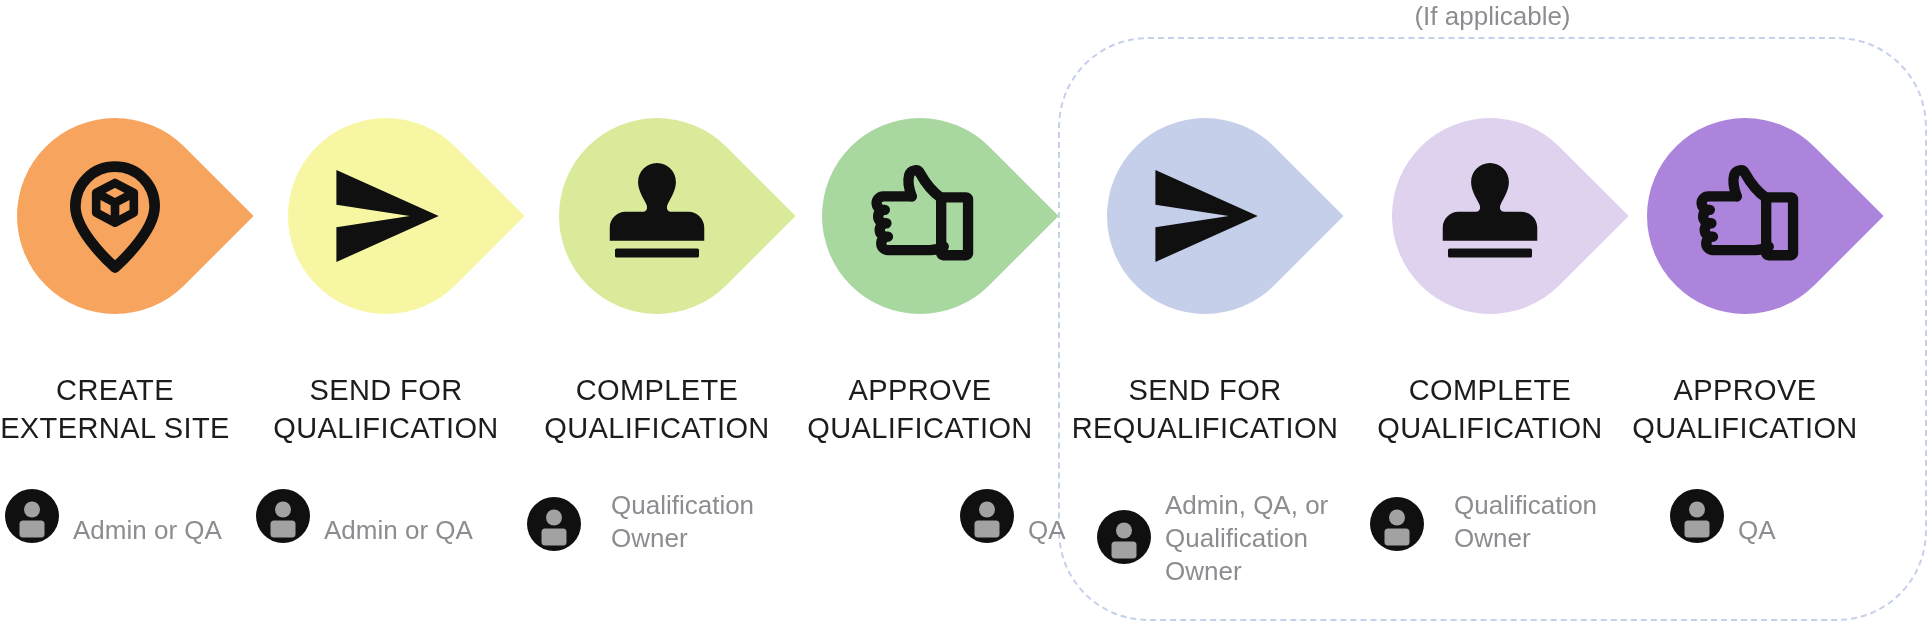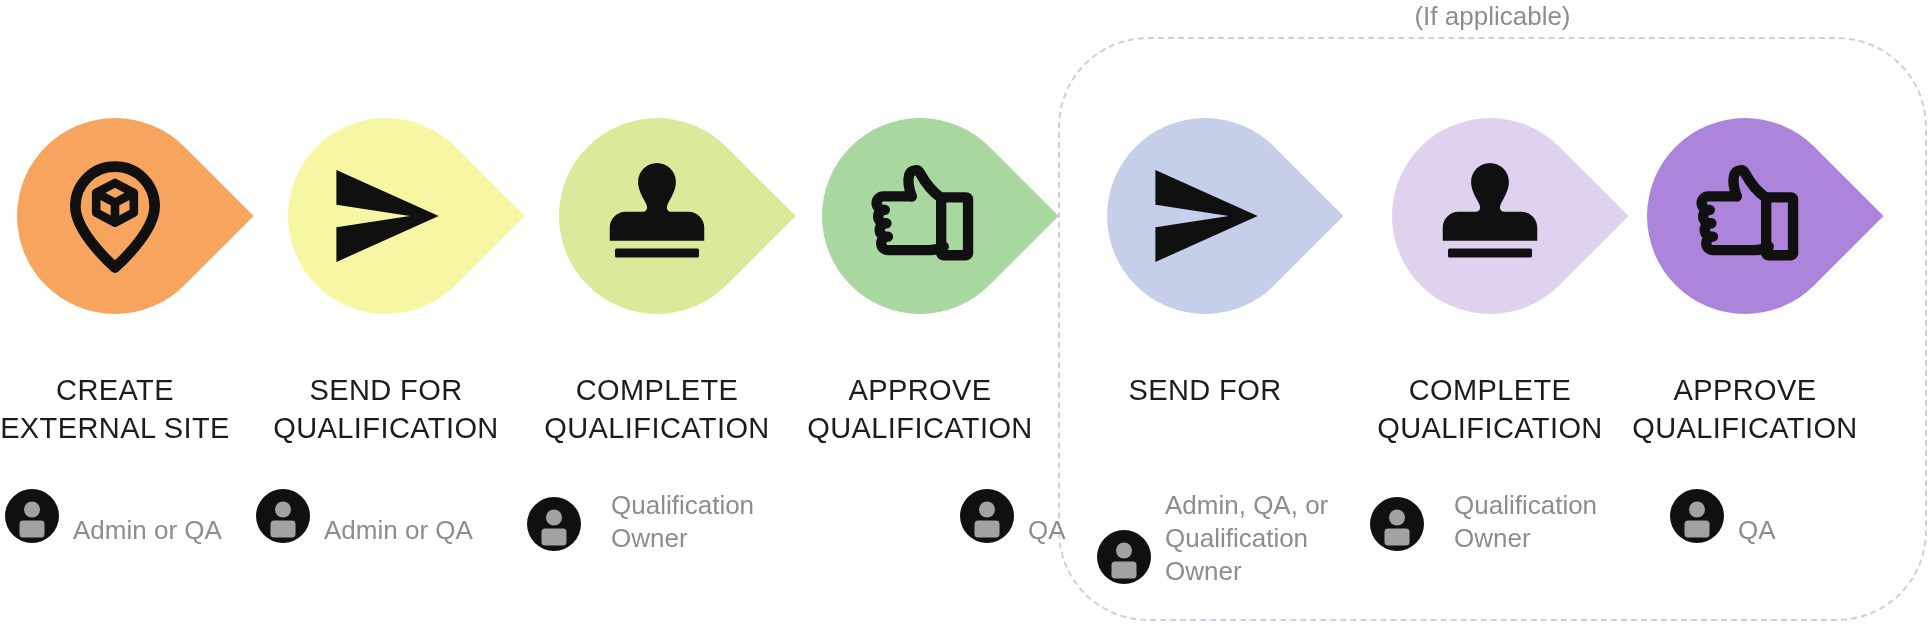--- a/index.html
+++ b/index.html
@@ -26,21 +26,21 @@
     transform:rotate(-45deg);
     display:flex;align-items:center;justify-content:center;
   }
   .teardrop .glyph{transform:rotate(45deg);display:flex;}
   .title{
     position:absolute;top:371px;left:-20px;width:320px;
     text-align:center;font-size:29px;line-height:38px;letter-spacing:.4px;
     color:#1c1c1e;
   }
   .actor-row{
-    position:absolute;top:489px;display:flex;align-items:flex-end;gap:14px;
+    position:absolute;top:489px;display:flex;align-items:center;gap:14px;
   }
   .actor-row.center-v{align-items:flex-end;min-height:54px;}
   .actor-text{
     font-size:26px;line-height:33px;color:#8b8d90;
   }
   .actor-text.w2{width:165px;margin-left:16px;}
   .actor-text.w3{width:178px;}
   .nowrap{white-space:nowrap;}
   .avatar{flex:0 0 54px;}
 </style>
@@ -175,20 +175,21 @@
   <div class="step" style="left:1065px">
     <div class="teardrop" style="background-color: rgb(198, 207, 233);">
       <span class="glyph">
         <svg width="124" height="124" viewBox="0 0 24 24">
             <use href="#ic-send"></use>
           </svg>
       </span>
     </div>
     <div class="title">
       <div>SEND FOR</div>
+        <div>REQUALIFICATION</div>
     </div>
     <div class="actor-row" style="left:32px">
       <span class="avatar">
         <svg width="54" height="54" viewBox="0 0 54 54">
             <use href="#ic-person"></use>
           </svg>
       </span>
       <span class="actor-text w3">Admin, QA, or Qualification Owner</span>
     </div>
   </div>

